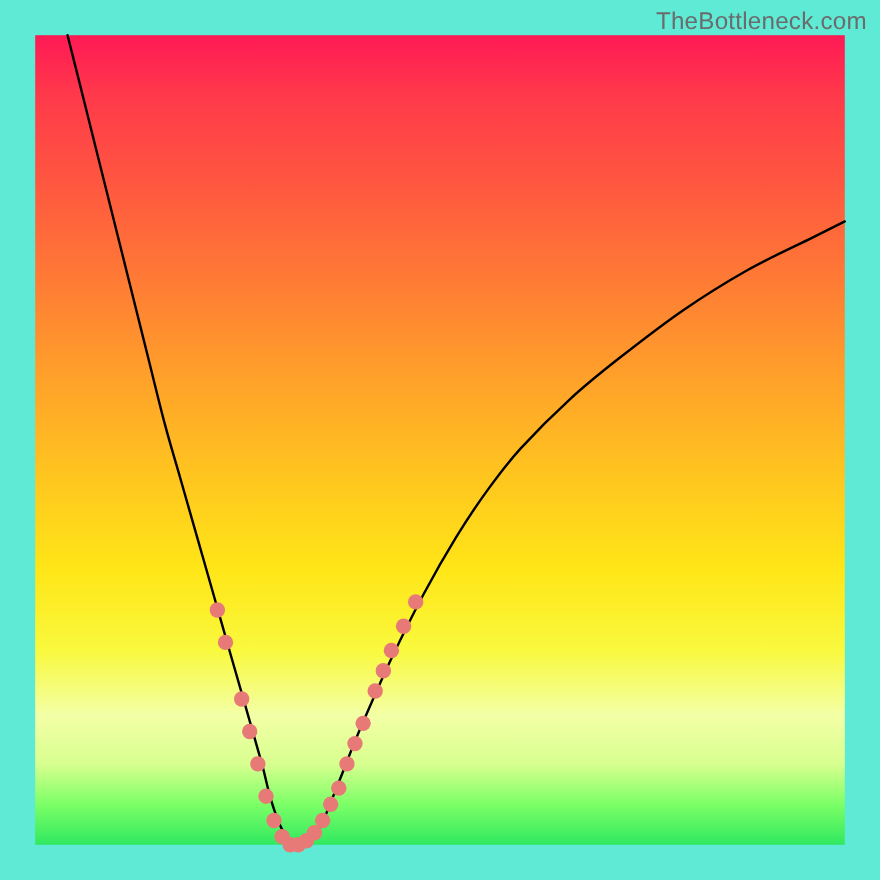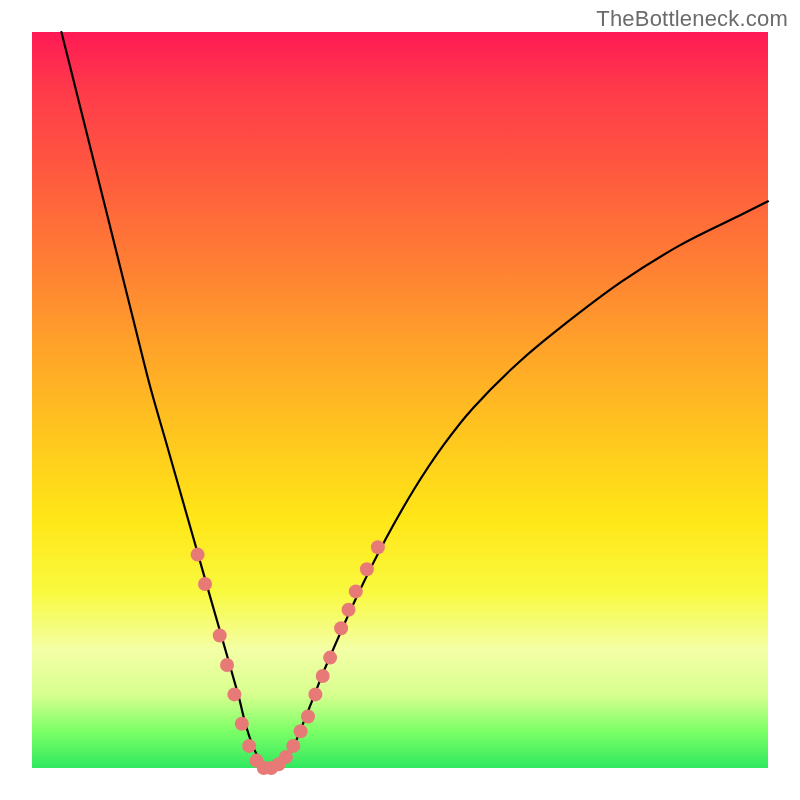--- a/index.html
+++ b/index.html
@@ -8,21 +8,21 @@
     width: 800px;
     height: 800px;
     overflow: hidden;
     background: #000;
     font-family: Arial, Helvetica, sans-serif;
   }
   .frame {
     position: relative;
     width: 800px;
     height: 800px;
-    background: #ffffff;
+    background: #5eead4;
   }
   .plot-area {
     position: absolute;
     left: 32px;
     top: 32px;
     width: 736px;
     height: 736px;
     
     background: linear-gradient(
       to bottom,

